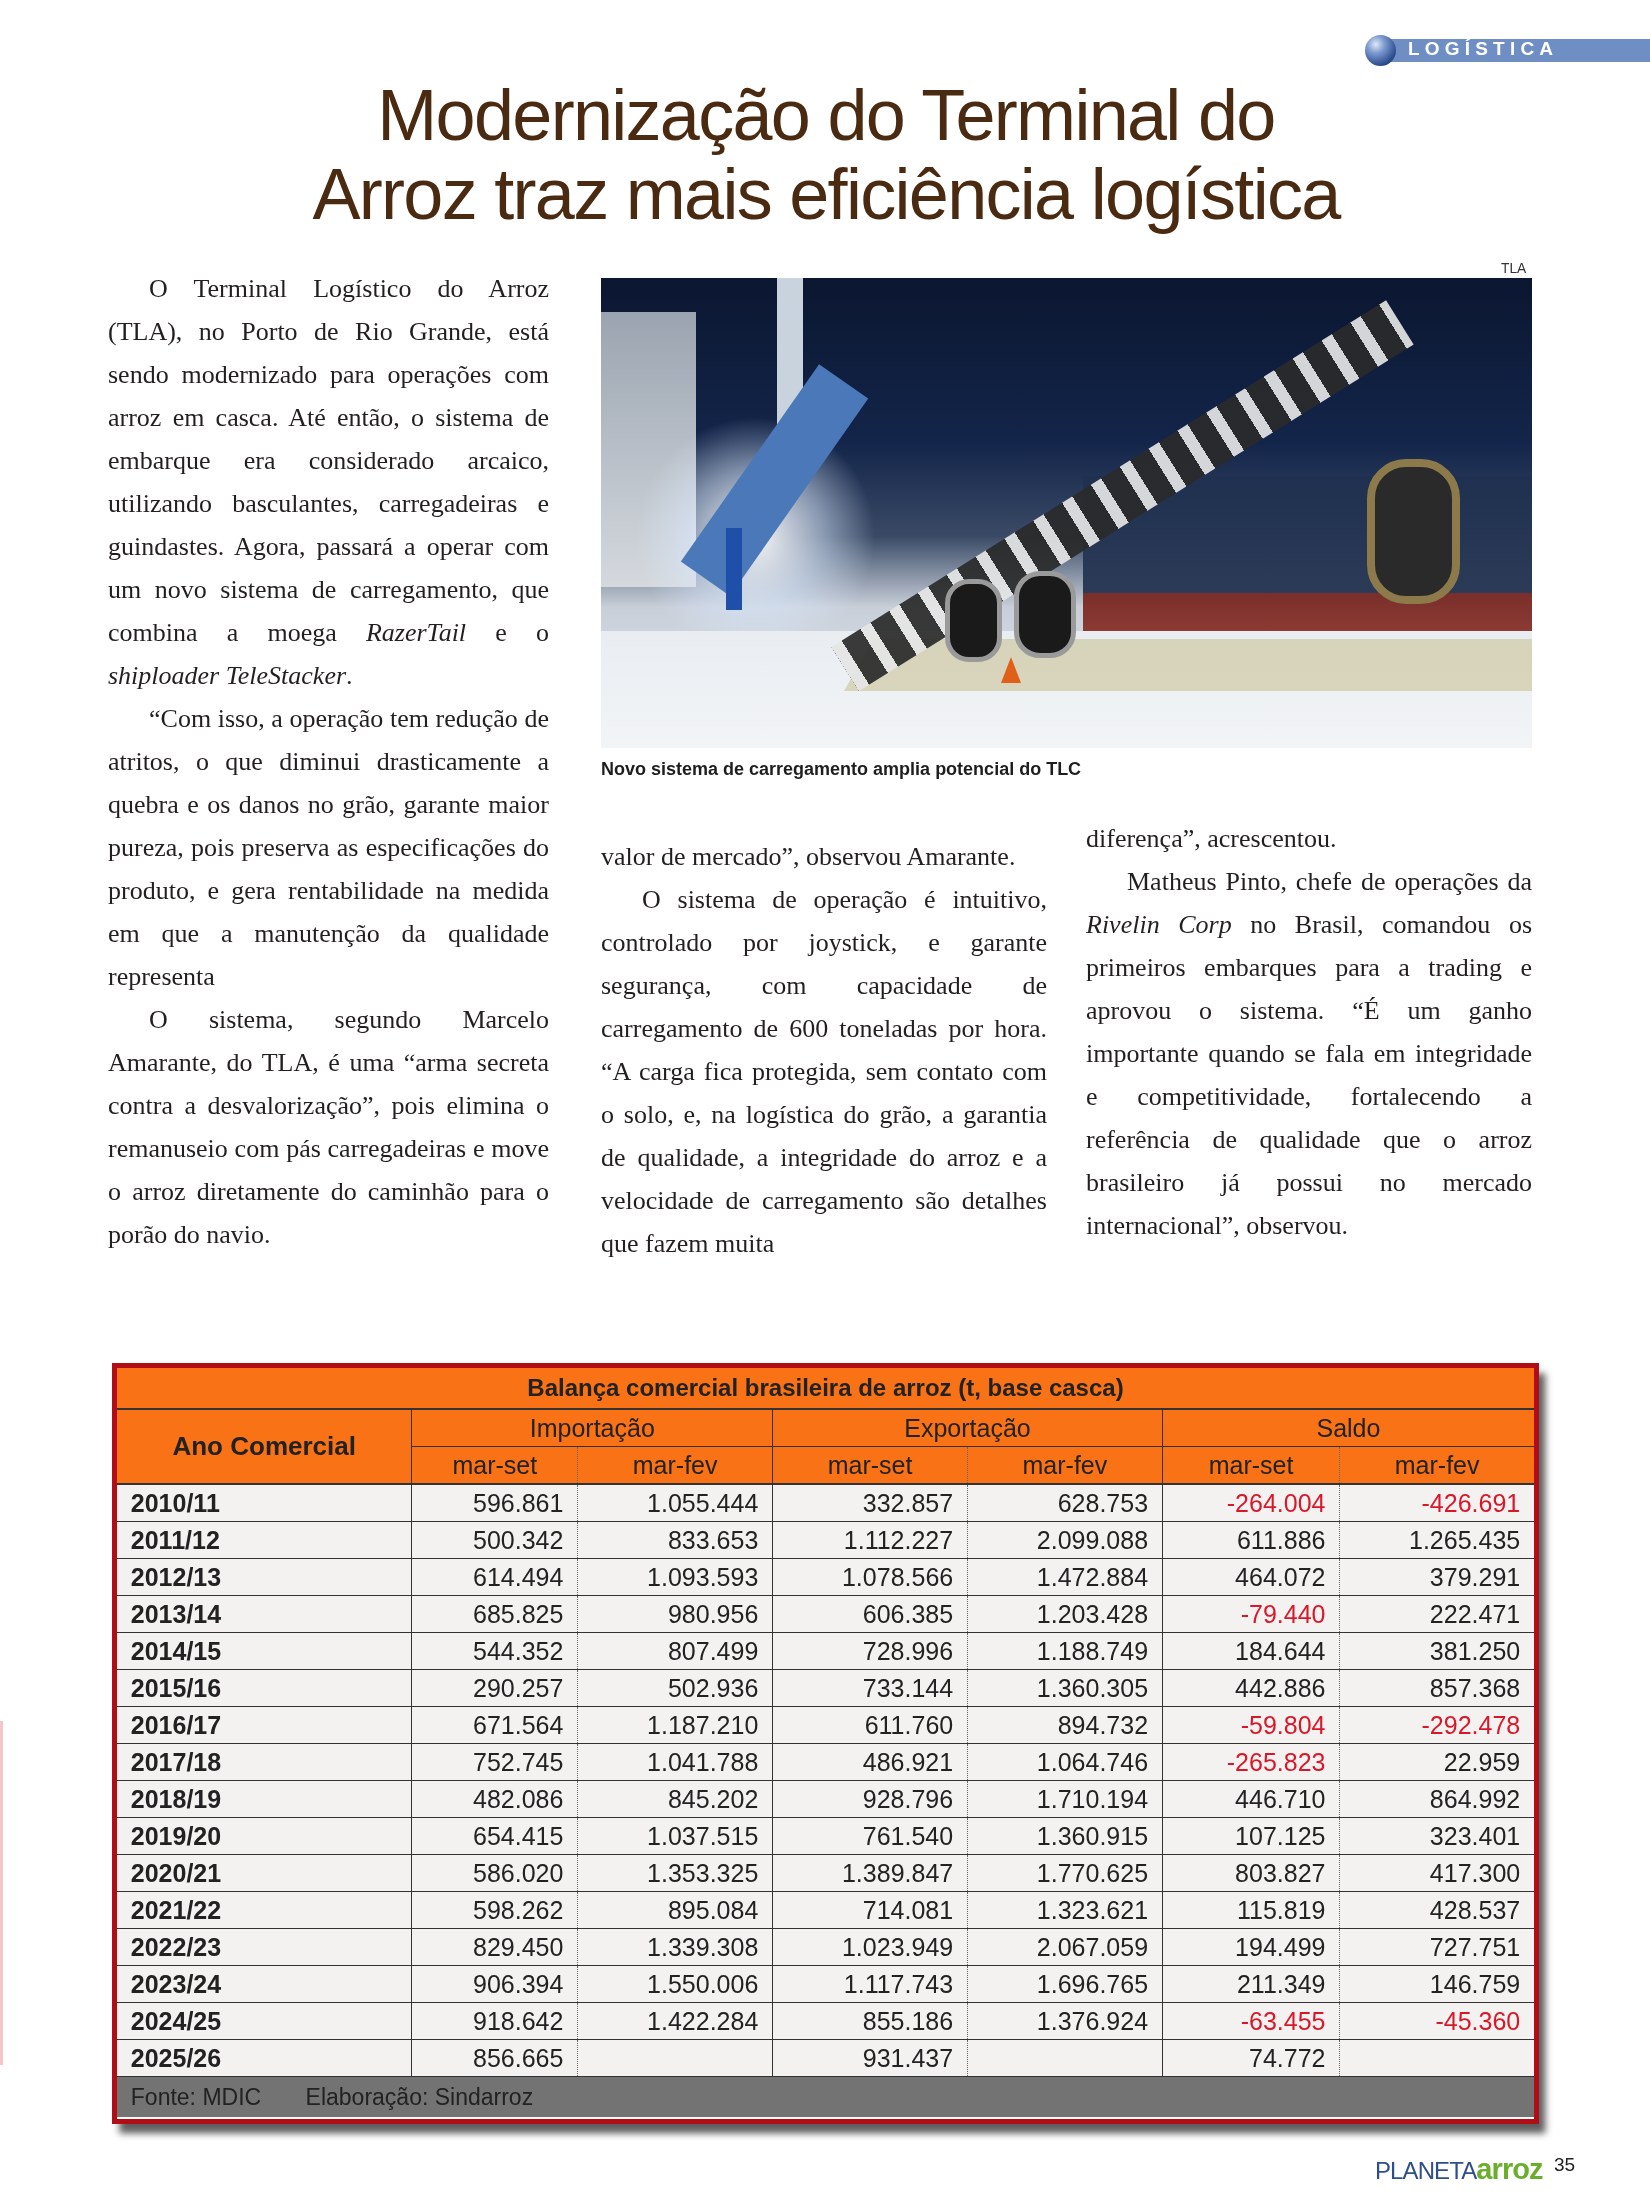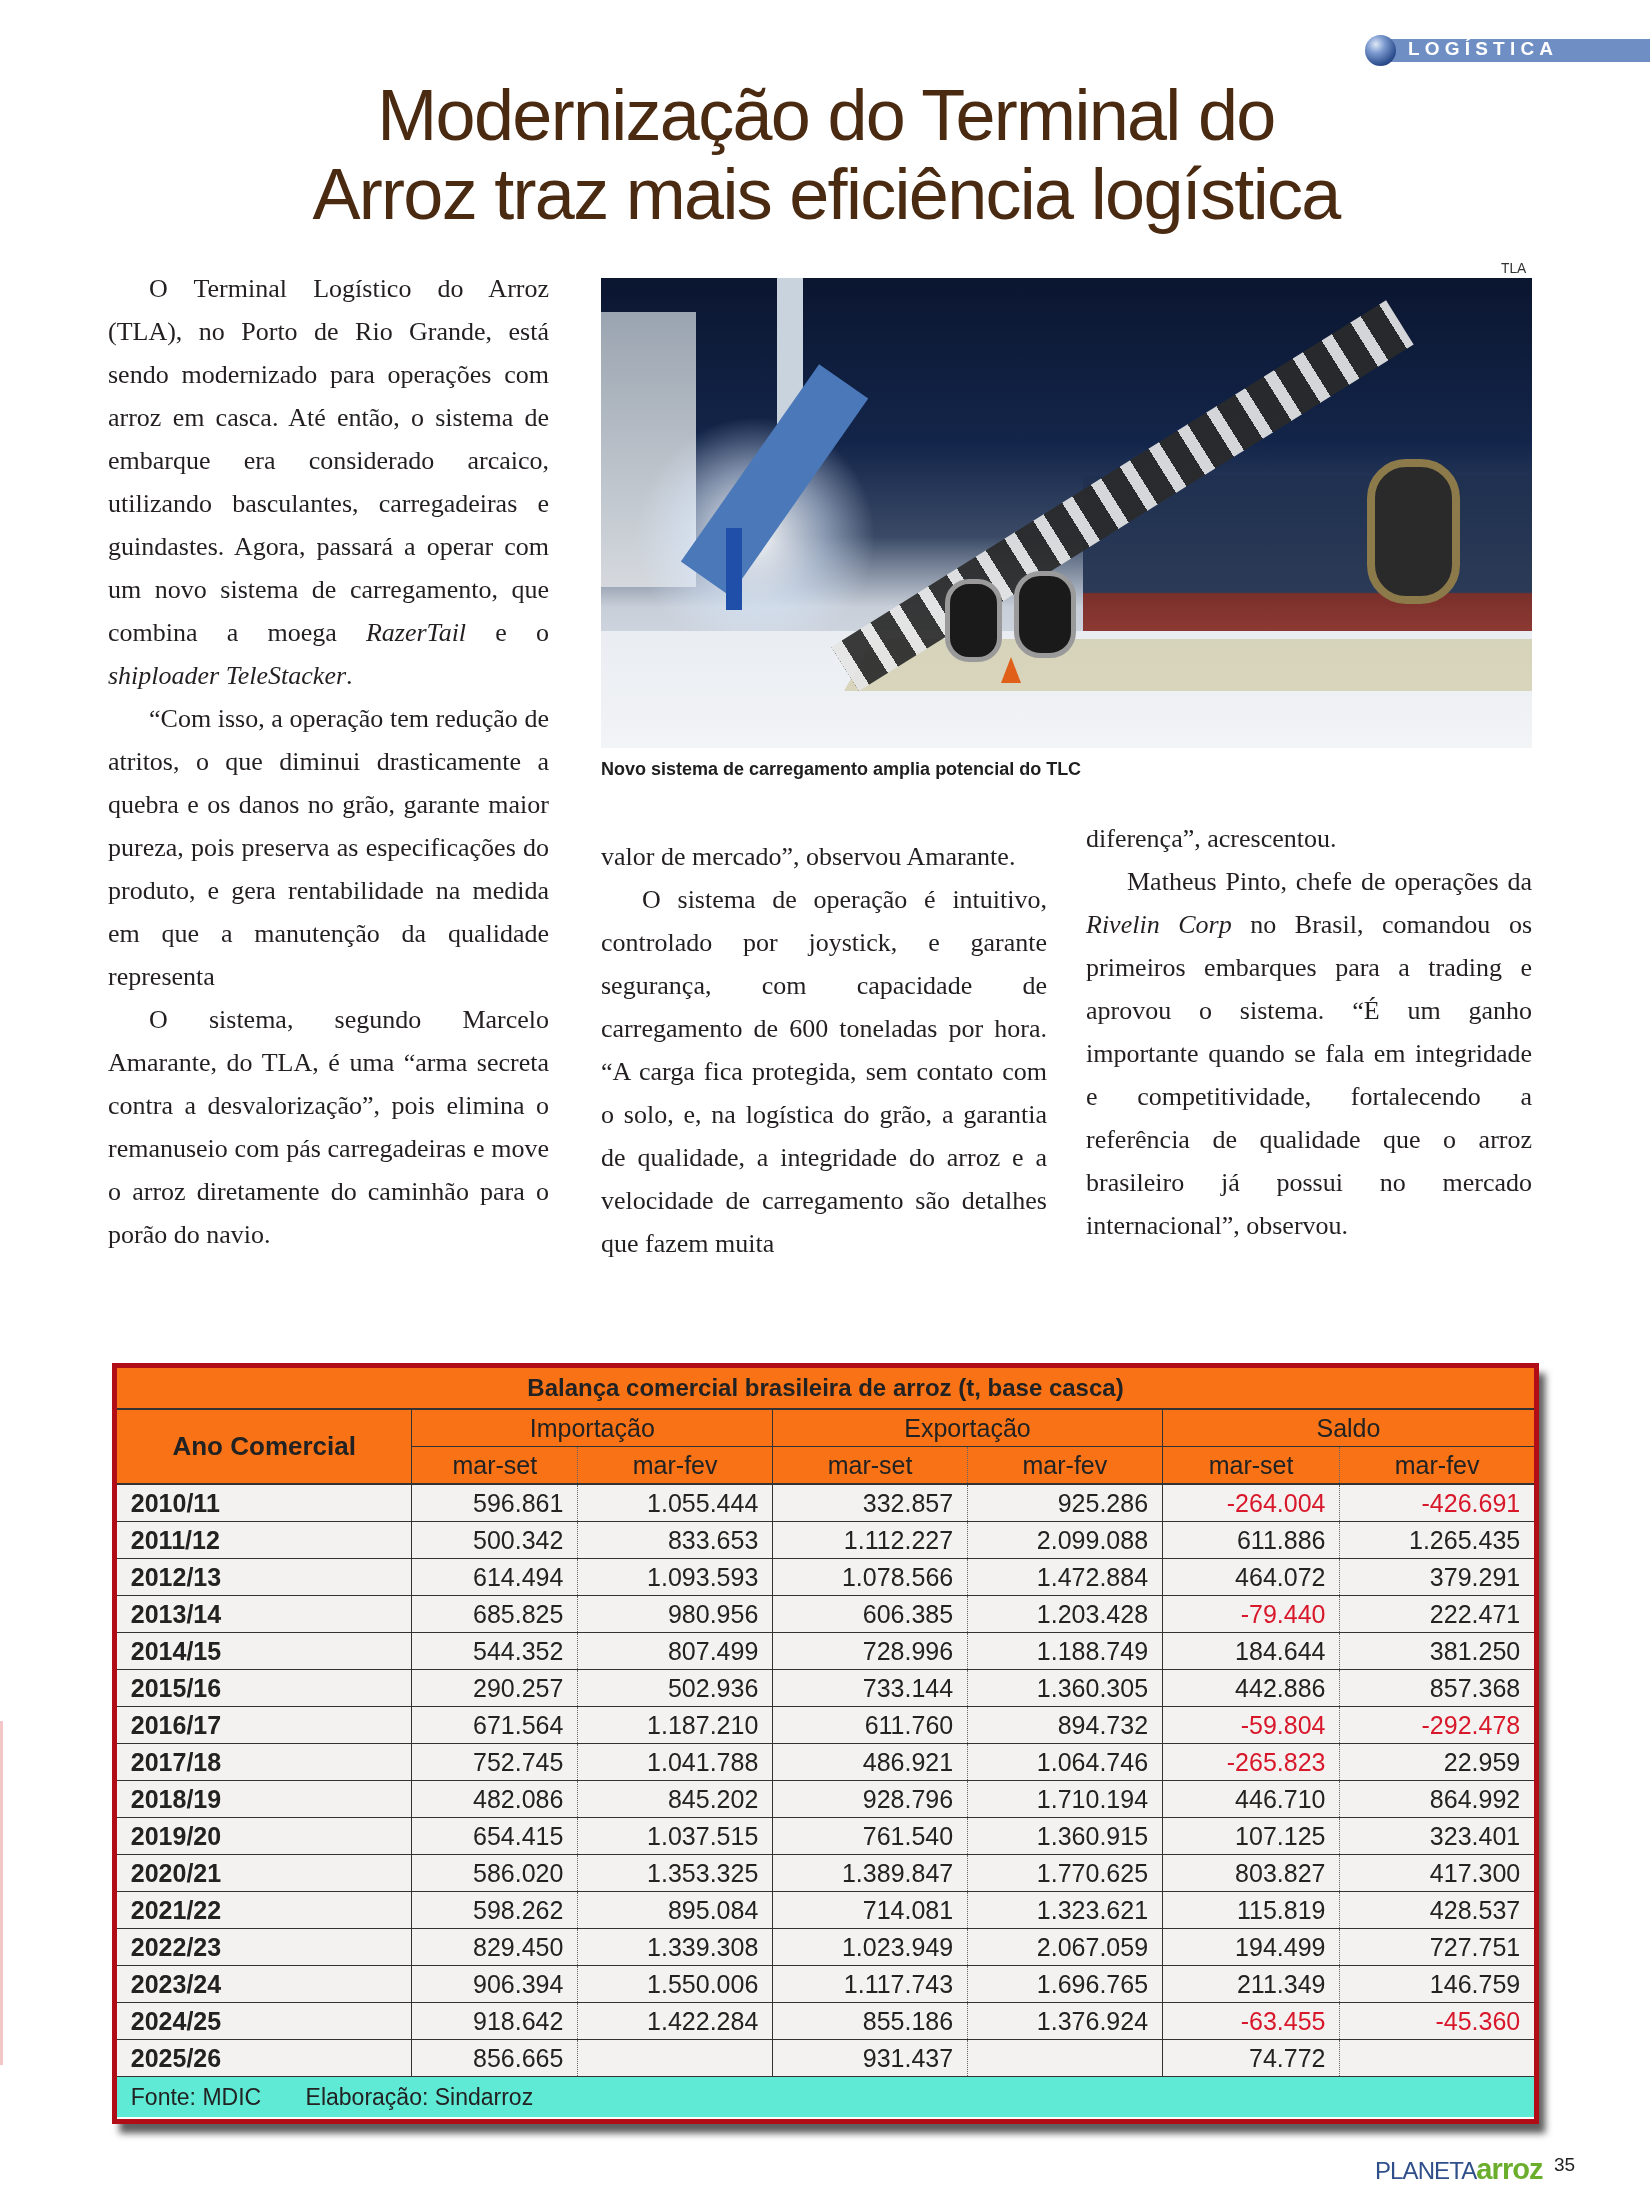--- a/index.html
+++ b/index.html
@@ -46,21 +46,21 @@
   table.trade thead th { background: #f97316; font-weight: normal; }
   table.trade th.title { font-weight: bold; font-size: 24px; height: 40px; border-bottom: 2.6px solid #333; text-align: center; }
   table.trade th.group { border-bottom: 1.7px solid #333; height: 36px; }
   table.trade th.ano { font-weight: bold; border-right: 1.7px solid #333; border-bottom: 2.6px solid #333; font-size: 26px; }
   table.trade th.sub { border-bottom: 2.6px solid #333; height: 36px; }
   table.trade th.g-r, table.trade td.g-r { border-right: 1.7px solid #333; }
   table.trade th.d-r, table.trade td.d-r { border-right: 1.7px dotted #666; }
   table.trade tbody td { background: #f3f2f0; border-bottom: 1.7px solid #333; text-align: right; }
   table.trade tbody td.year { text-align: left; font-weight: bold; }
   table.trade tbody td.neg { color: #d8182a; }
-  table.trade tfoot td { background: #5eead4; height: 40px; text-align: left; font-size: 23px; }
+  table.trade tfoot td { background: #737373; height: 40px; text-align: left; font-size: 23px; }
   table.trade tfoot span { margin-right: 38px; }
 
   .footer-logo { position: absolute; left: 1375px; top: 2153px; font-family: "Liberation Sans", sans-serif; font-size: 24px; letter-spacing: -0.9px; }
   .footer-logo .planeta { color: #2f4f8a; }
   .footer-logo .arroz { color: #6aae2c; font-weight: bold; font-size: 29px; }
   .page-number { position: absolute; left: 1554px; top: 2154px; font-family: "Liberation Sans", sans-serif; font-size: 19px; color: #222; }
   .side-strip { position: absolute; left: 0; top: 1721px; width: 3.4px; height: 344px; background: #f3c7c7; }
 </style>
 </head>
 <body>
@@ -132,21 +132,21 @@
         <th class="sub d-r">mar-set</th>
         <th class="sub">mar-fev</th>
       </tr>
     </thead>
     <tbody id="table-body">
         <tr>
           <td class="year g-r">2010/11</td>
           <td class="d-r">596.861</td>
           <td class="g-r">1.055.444</td>
           <td class="d-r">332.857</td>
-          <td class="g-r">925.286</td>
+          <td class="g-r">628.753</td>
           <td class="d-r neg">-264.004</td>
           <td class="neg">-426.691</td>
         </tr>
         <tr>
           <td class="year g-r">2011/12</td>
           <td class="d-r">500.342</td>
           <td class="g-r">833.653</td>
           <td class="d-r">1.112.227</td>
           <td class="g-r">2.099.088</td>
           <td class="d-r">611.886</td>

